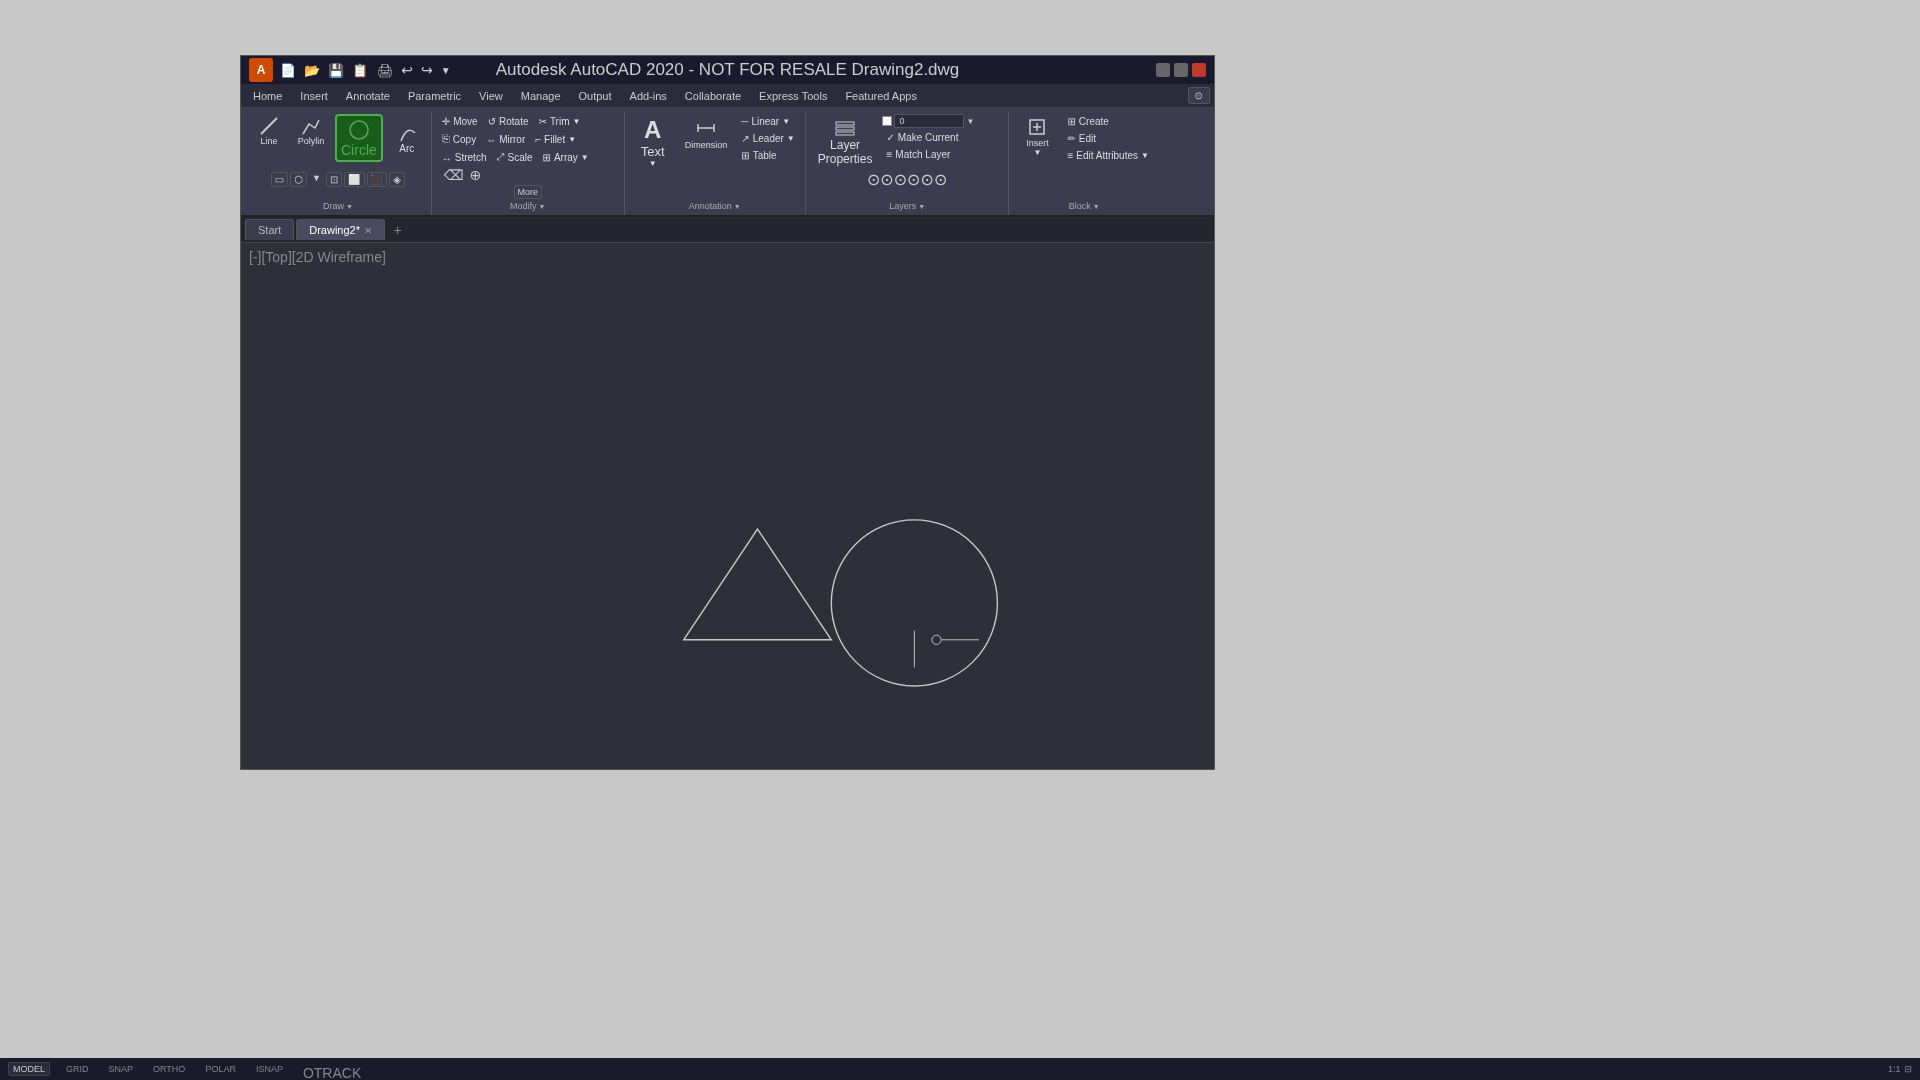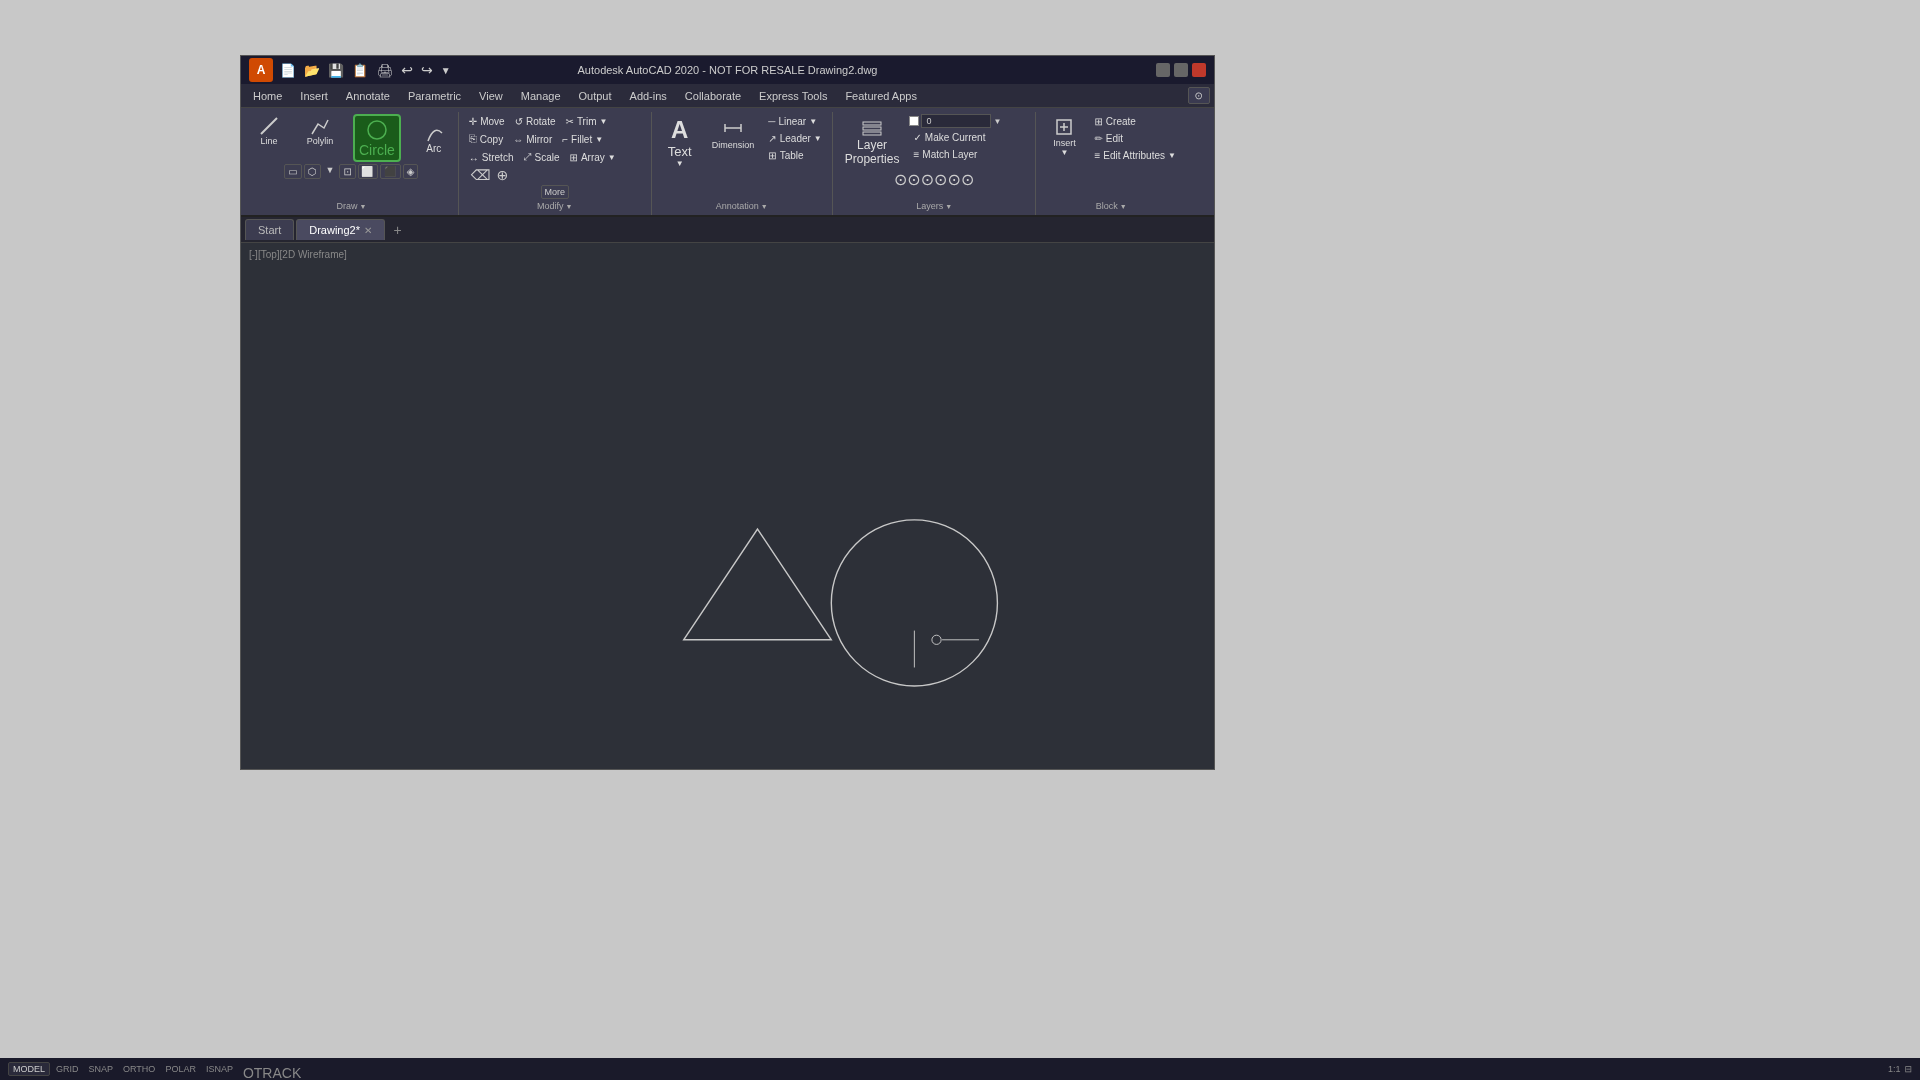--- a/index.html
+++ b/index.html
@@ -183,21 +183,21 @@
       flex: 1;
       background: #2d3038;
       position: relative;
       overflow: hidden;
     }
     .viewport-label {
       position: absolute;
       top: 6px;
       left: 8px;
       color: #888;
-      font-size: 10px;
+      font-size: 14px;
     }
     
     .watermark {
       position: absolute;
       top: 50%;
       left: 50%;
       transform: translate(-60%, -50%);
       opacity: 0.15;
       pointer-events: none;
       user-select: none;
@@ -227,21 +227,21 @@
     <div style="position:absolute;left:36px;display:flex;gap:2px;align-items:center;">
       <span style="color:#ccc;font-size:13px;cursor:pointer;padding:1px 3px;">📄</span>
       <span style="color:#ccc;font-size:13px;cursor:pointer;padding:1px 3px;">📂</span>
       <span style="color:#ccc;font-size:13px;cursor:pointer;padding:1px 3px;">💾</span>
       <span style="color:#ccc;font-size:13px;cursor:pointer;padding:1px 3px;">📋</span>
       <span style="color:#ccc;font-size:13px;cursor:pointer;padding:1px 3px;">🖨</span>
       <span style="color:#ccc;font-size:14px;cursor:pointer;padding:1px 3px;">↩</span>
       <span style="color:#ccc;font-size:14px;cursor:pointer;padding:1px 3px;">↪</span>
       <span style="color:#ccc;font-size:10px;cursor:pointer;padding:1px 3px;">▼</span>
     </div>
-    <span style="font-size:11px;color:#ccc;">Autodesk AutoCAD 2020 - NOT FOR RESALE   Drawing2.dwg</span>
+    <span style="font-size:17px;color:#ccc;">Autodesk AutoCAD 2020 - NOT FOR RESALE   Drawing2.dwg</span>
     <div class="title-bar-controls">
       <div class="title-btn" style="background:#666;"></div>
       <div class="title-btn" style="background:#666;"></div>
       <div class="title-btn" style="background:#c0392b;"></div>
     </div>
   </div>
 
   <div class="menu-bar">
     <div class="menu-item">Home</div>
     <div class="menu-item">Insert</div>
@@ -256,21 +256,21 @@
     <div class="menu-item">Featured Apps</div>
     <div style="margin-left:auto;display:flex;gap:4px;align-items:center;">
       <span style="color:#ccc;font-size:10px;padding:2px 6px;background:#3a3a50;border:1px solid #555;border-radius:2px;cursor:pointer;">⊙</span>
     </div>
   </div>
 
   <div class="ribbon">
     <div class="ribbon-content">
 
       <div class="ribbon-group">
-        <div style="display:flex;gap:15px;margin-bottom:2px;">
+        <div style="display:flex;gap:6px;margin-bottom:10px;">
 
           <div style="display:flex;flex-direction:column;gap:2px;">
             <div class="ribbon-btn">
               <svg width="20" height="20" viewBox="0 0 20 20">
                 <line x1="2" y1="18" x2="18" y2="2" stroke="#ccc" stroke-width="2"></line>
               </svg>
               <span>Line</span>
             </div>
           </div>
           <div style="display:flex;flex-direction:column;gap:2px;">
@@ -503,21 +503,21 @@
 
       <g>
         <line x1="690" y1="420" x2="690" y2="460" stroke="#ccc" stroke-width="1"></line>
         <line x1="720" y1="430" x2="760" y2="430" stroke="#ccc" stroke-width="1"></line>
         <circle cx="714" cy="430" r="5" fill="none" stroke="#ccc" stroke-width="1"></circle>
       </g>
     </svg>
   </div>
 </div>
 
-<div style="position:absolute;bottom:0;left:0;right:0;height:22px;background:#1a1a2a;display:flex;align-items:center;padding:0 8px;gap:2px;">
+<div style="position:absolute;bottom:0;left:0;right:0;height:22px;background:#1a1a2a;display:flex;align-items:center;padding:0 8px;gap:12px;">
   <span style="color:#ccc;font-size:9px;padding:1px 4px;cursor:pointer;background:#2a2a3a;border:1px solid #444;border-radius:2px;">MODEL</span>
   <span style="color:#888;font-size:9px;padding:1px 4px;cursor:pointer;">GRID</span>
   <span style="color:#888;font-size:9px;padding:1px 4px;cursor:pointer;">SNAP</span>
   <span style="color:#888;font-size:9px;padding:1px 4px;cursor:pointer;">ORTHO</span>
   <span style="color:#888;font-size:9px;padding:1px 4px;cursor:pointer;">POLAR</span>
   <span style="color:#888;font-size:9px;padding:1px 4px;cursor:pointer;">ISNAP</span>
   <span style="color:#888;font-size:14px;padding:1px 4px;cursor:pointer;margin-top:8px;">OTRACK</span>
   <div style="margin-left:auto;display:flex;gap:4px;align-items:center;">
     <span style="color:#888;font-size:9px;">1:1</span>
     <span style="color:#888;font-size:9px;cursor:pointer;">⊟</span>

